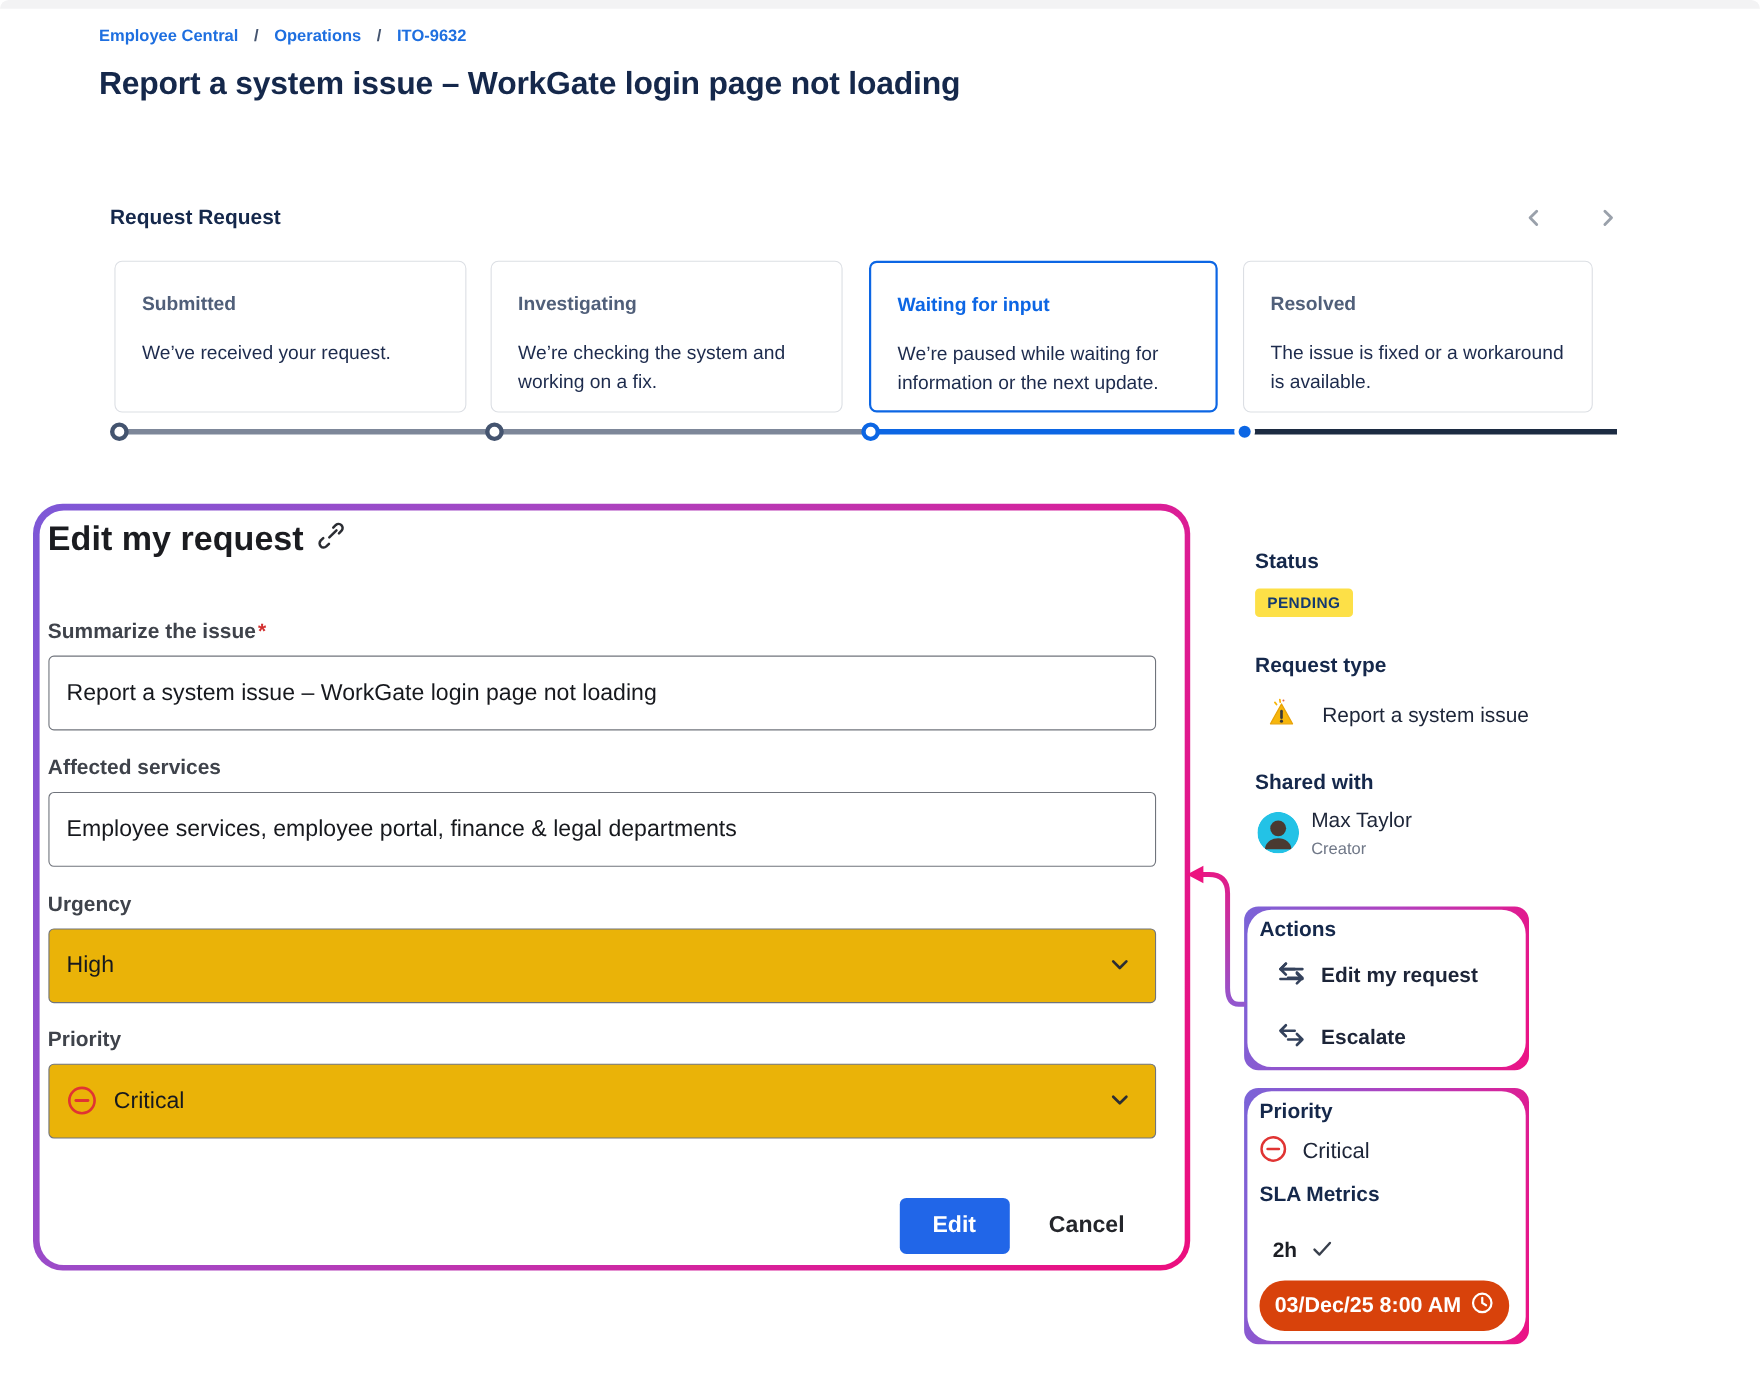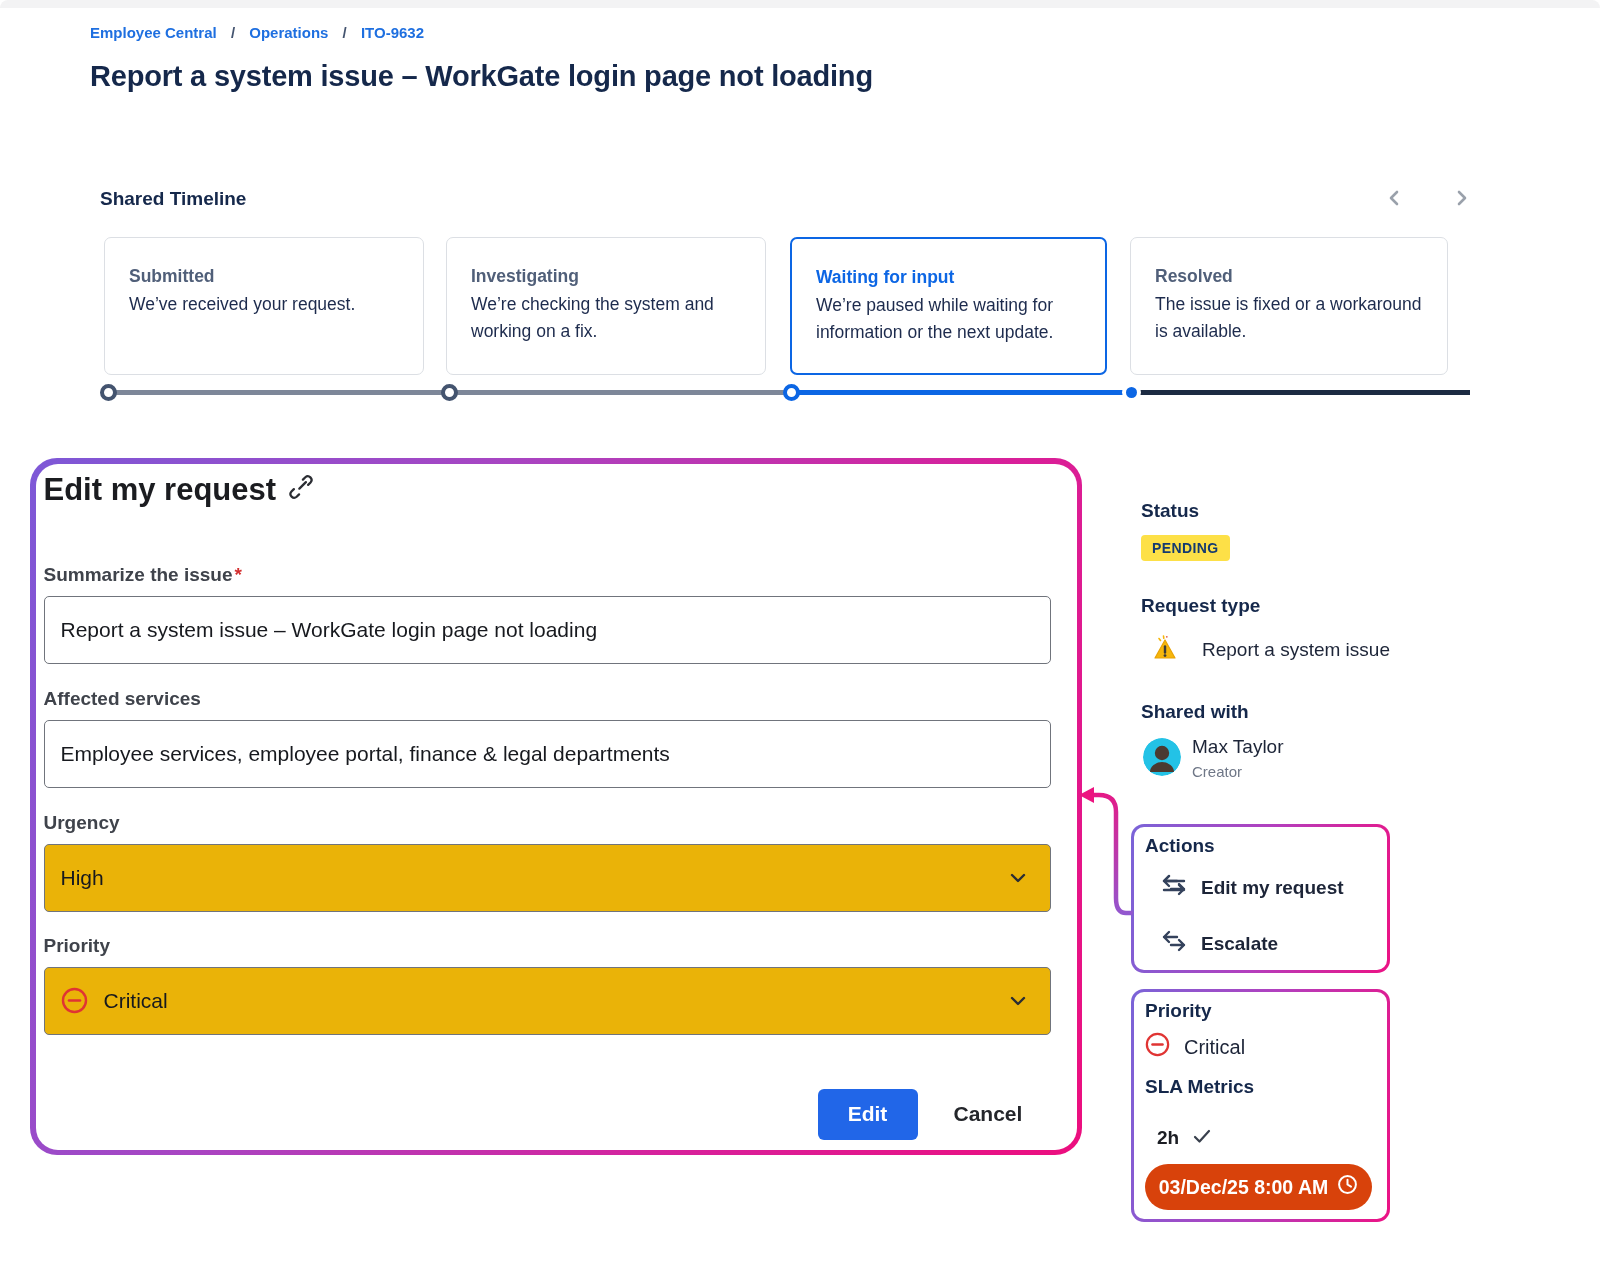--- a/index.html
+++ b/index.html
@@ -17,21 +17,21 @@
     color:#15284b; letter-spacing:-0.2px; }
 
   
   .tl-heading { position:absolute; left:100px; top:188px; font-size:19px; font-weight:700; color:#15284b; }
   .tl-nav { position:absolute; top:186px; width:28px; height:28px; display:flex;
     align-items:center; justify-content:center; cursor:pointer; }
   .tl-nav svg { stroke:#9aa1ab; stroke-width:2.6; fill:none; stroke-linecap:round; stroke-linejoin:round; }
   .card { position:absolute; top:237px; height:138px; background:#fff; border:1.5px solid #dcdfe4;
     border-radius:7px; padding:28px 24px 0 24px; }
   .card.current { border:2px solid #0c66e4; }
-  .card-title { font-size:17.5px; font-weight:700; color:#505f79; margin-bottom:4px; }
+  .card-title { font-size:17.5px; font-weight:700; color:#505f79; margin-bottom:20px; }
   .card.current .card-title { color:#0c66e4; }
   .card-desc { font-size:17.5px; color:#1d2b4d; line-height:1.55; }
   .track-seg { position:absolute; top:390px; height:5px; }
   .dot { position:absolute; border-radius:50%; background:#fff; }
   .dot-ring { width:17px; height:17px; border:4.5px solid #44546f; top:384px; }
   .dot-ring.blue { border-color:#0c66e4; }
   .dot-solid { width:19px; height:19px; top:383px; display:flex; align-items:center; justify-content:center; }
   .dot-solid .inner { width:11px; height:11px; border-radius:50%; background:#0c66e4; }
 
   
@@ -66,21 +66,21 @@
     font-size:14px; font-weight:800; letter-spacing:0.4px; padding:5px 11px; border-radius:4px; }
   .req-type-row { position:absolute; left:1150px; top:633px; display:flex; align-items:center; gap:22px; }
   .req-type-label { font-size:19px; color:#1d2538; }
   .avatar { position:absolute; left:1143px; top:738px; width:38px; height:38px; border-radius:50%;
     overflow:hidden; }
   .share-name { position:absolute; left:1192px; top:736px; font-size:19px; color:#1d2538; }
   .share-role { position:absolute; left:1192px; top:763px; font-size:15px; color:#6f7787; }
 
   .grad-box { position:absolute; left:1131px; border-radius:13px; padding:3px;
     background:linear-gradient(100deg,#7a64d8 0%,#b33fbe 50%,#ec1284 100%); }
-  .grad-box-inner { position:relative; width:100%; height:100%; background:#fff; border-radius:10px; }
+  .grad-box-inner { position:relative; width:100%; height:100%; background:#fff; border-radius:22px; }
   .actions-box { top:824px; width:259px; height:149px; }
   .priority-box { top:989px; width:259px; height:233px; }
   .gb-heading { position:absolute; left:11px; top:8px; font-size:19px; font-weight:700; color:#15284b; }
   .action-item { position:absolute; left:27px; display:flex; align-items:center; gap:14px;
     cursor:pointer; font-size:19px; font-weight:600; color:#1d2538; }
   .swap-icon svg { stroke:#34425c; stroke-width:2.4; fill:none; stroke-linecap:round; stroke-linejoin:round; }
   .crit-row { position:absolute; left:11px; top:40px; display:flex; align-items:center; gap:14px;
     font-size:20px; color:#1d2538; }
   .sla-heading { position:absolute; left:11px; top:84px; font-size:19px; font-weight:700; color:#15284b; }
   .sla-row { position:absolute; left:23px; top:135px; display:flex; align-items:flex-end; gap:14px;
@@ -100,21 +100,21 @@
   <div class="breadcrumb">
     <a>Employee Central</a>
     <span class="sep">/</span>
     <a>Operations</a>
     <span class="sep">/</span>
     <a>ITO-9632</a>
   </div>
 
   <h1 class="page-title">Report a system issue – WorkGate login page not loading</h1>
 
-  <div class="tl-heading">Shared Timeline</div>
+  <div class="tl-heading">Request Request</div>
 
   <div class="tl-nav" style="left:1380px;">
     <span>
       <svg width="14" height="18" viewBox="0 0 14 18">
           <polyline points="10,3 4,9 10,15"></polyline>
         </svg>
     </span>
   </div>
   <div class="tl-nav" style="left:1448px;">
     <span>

